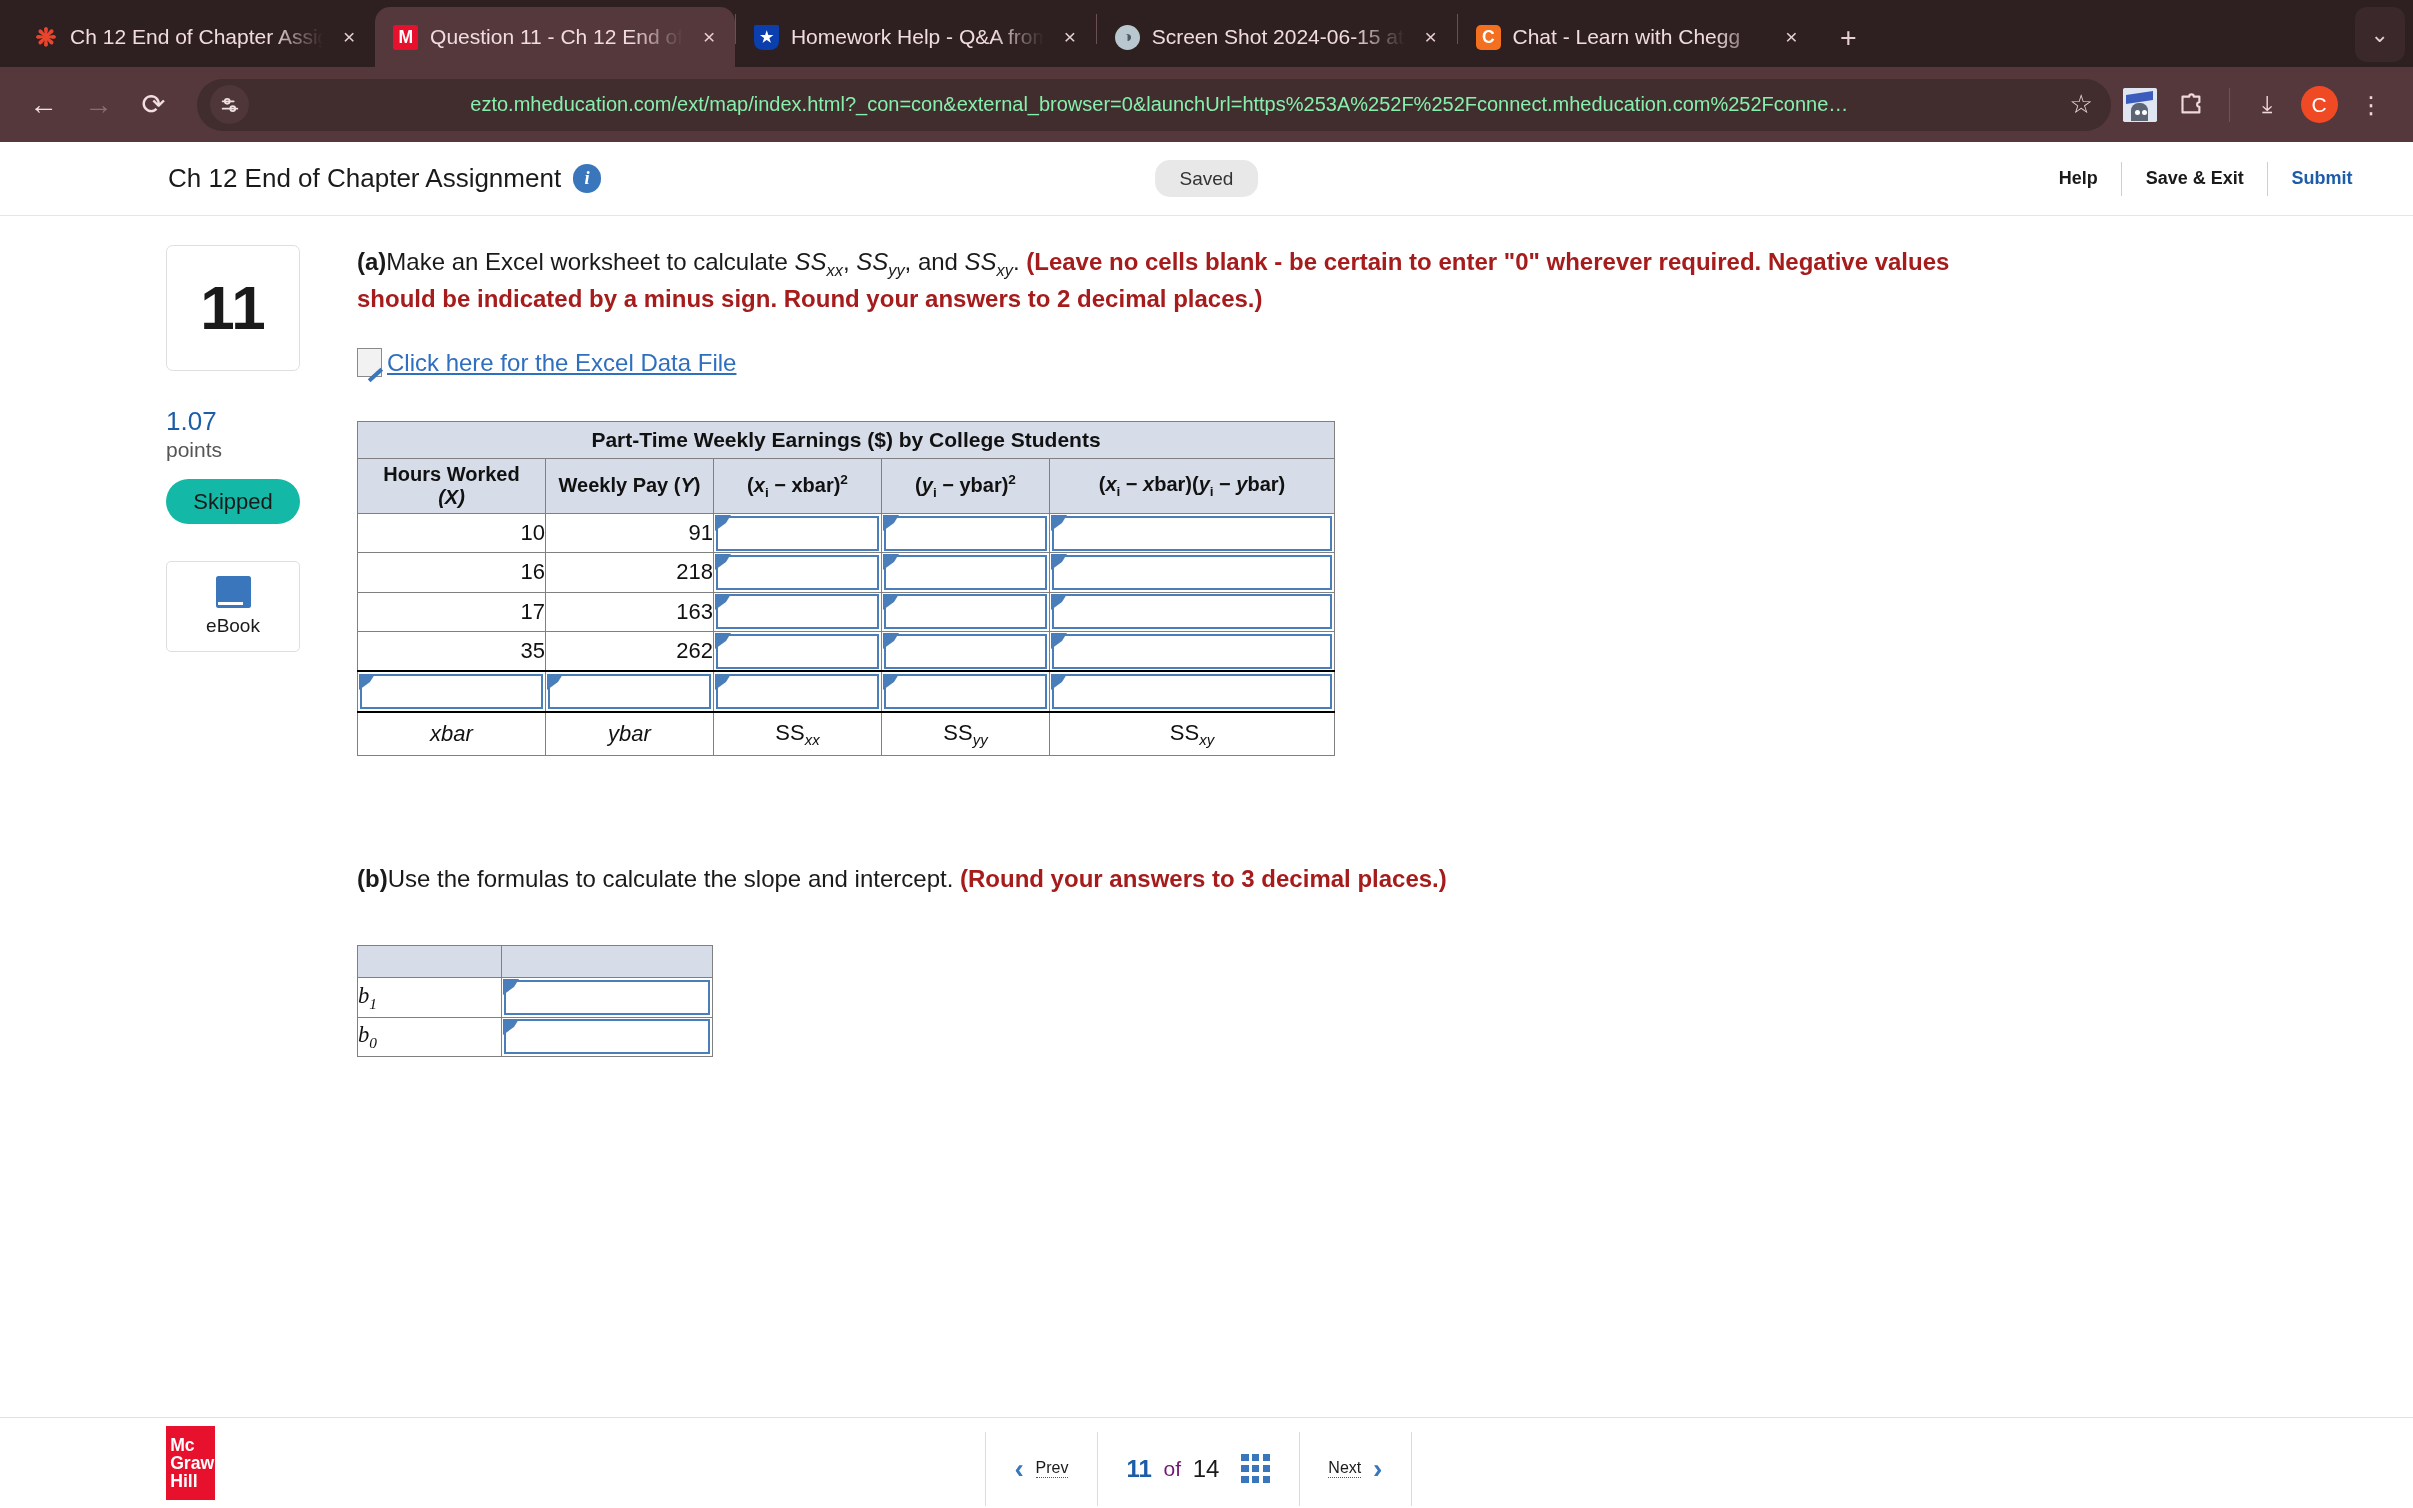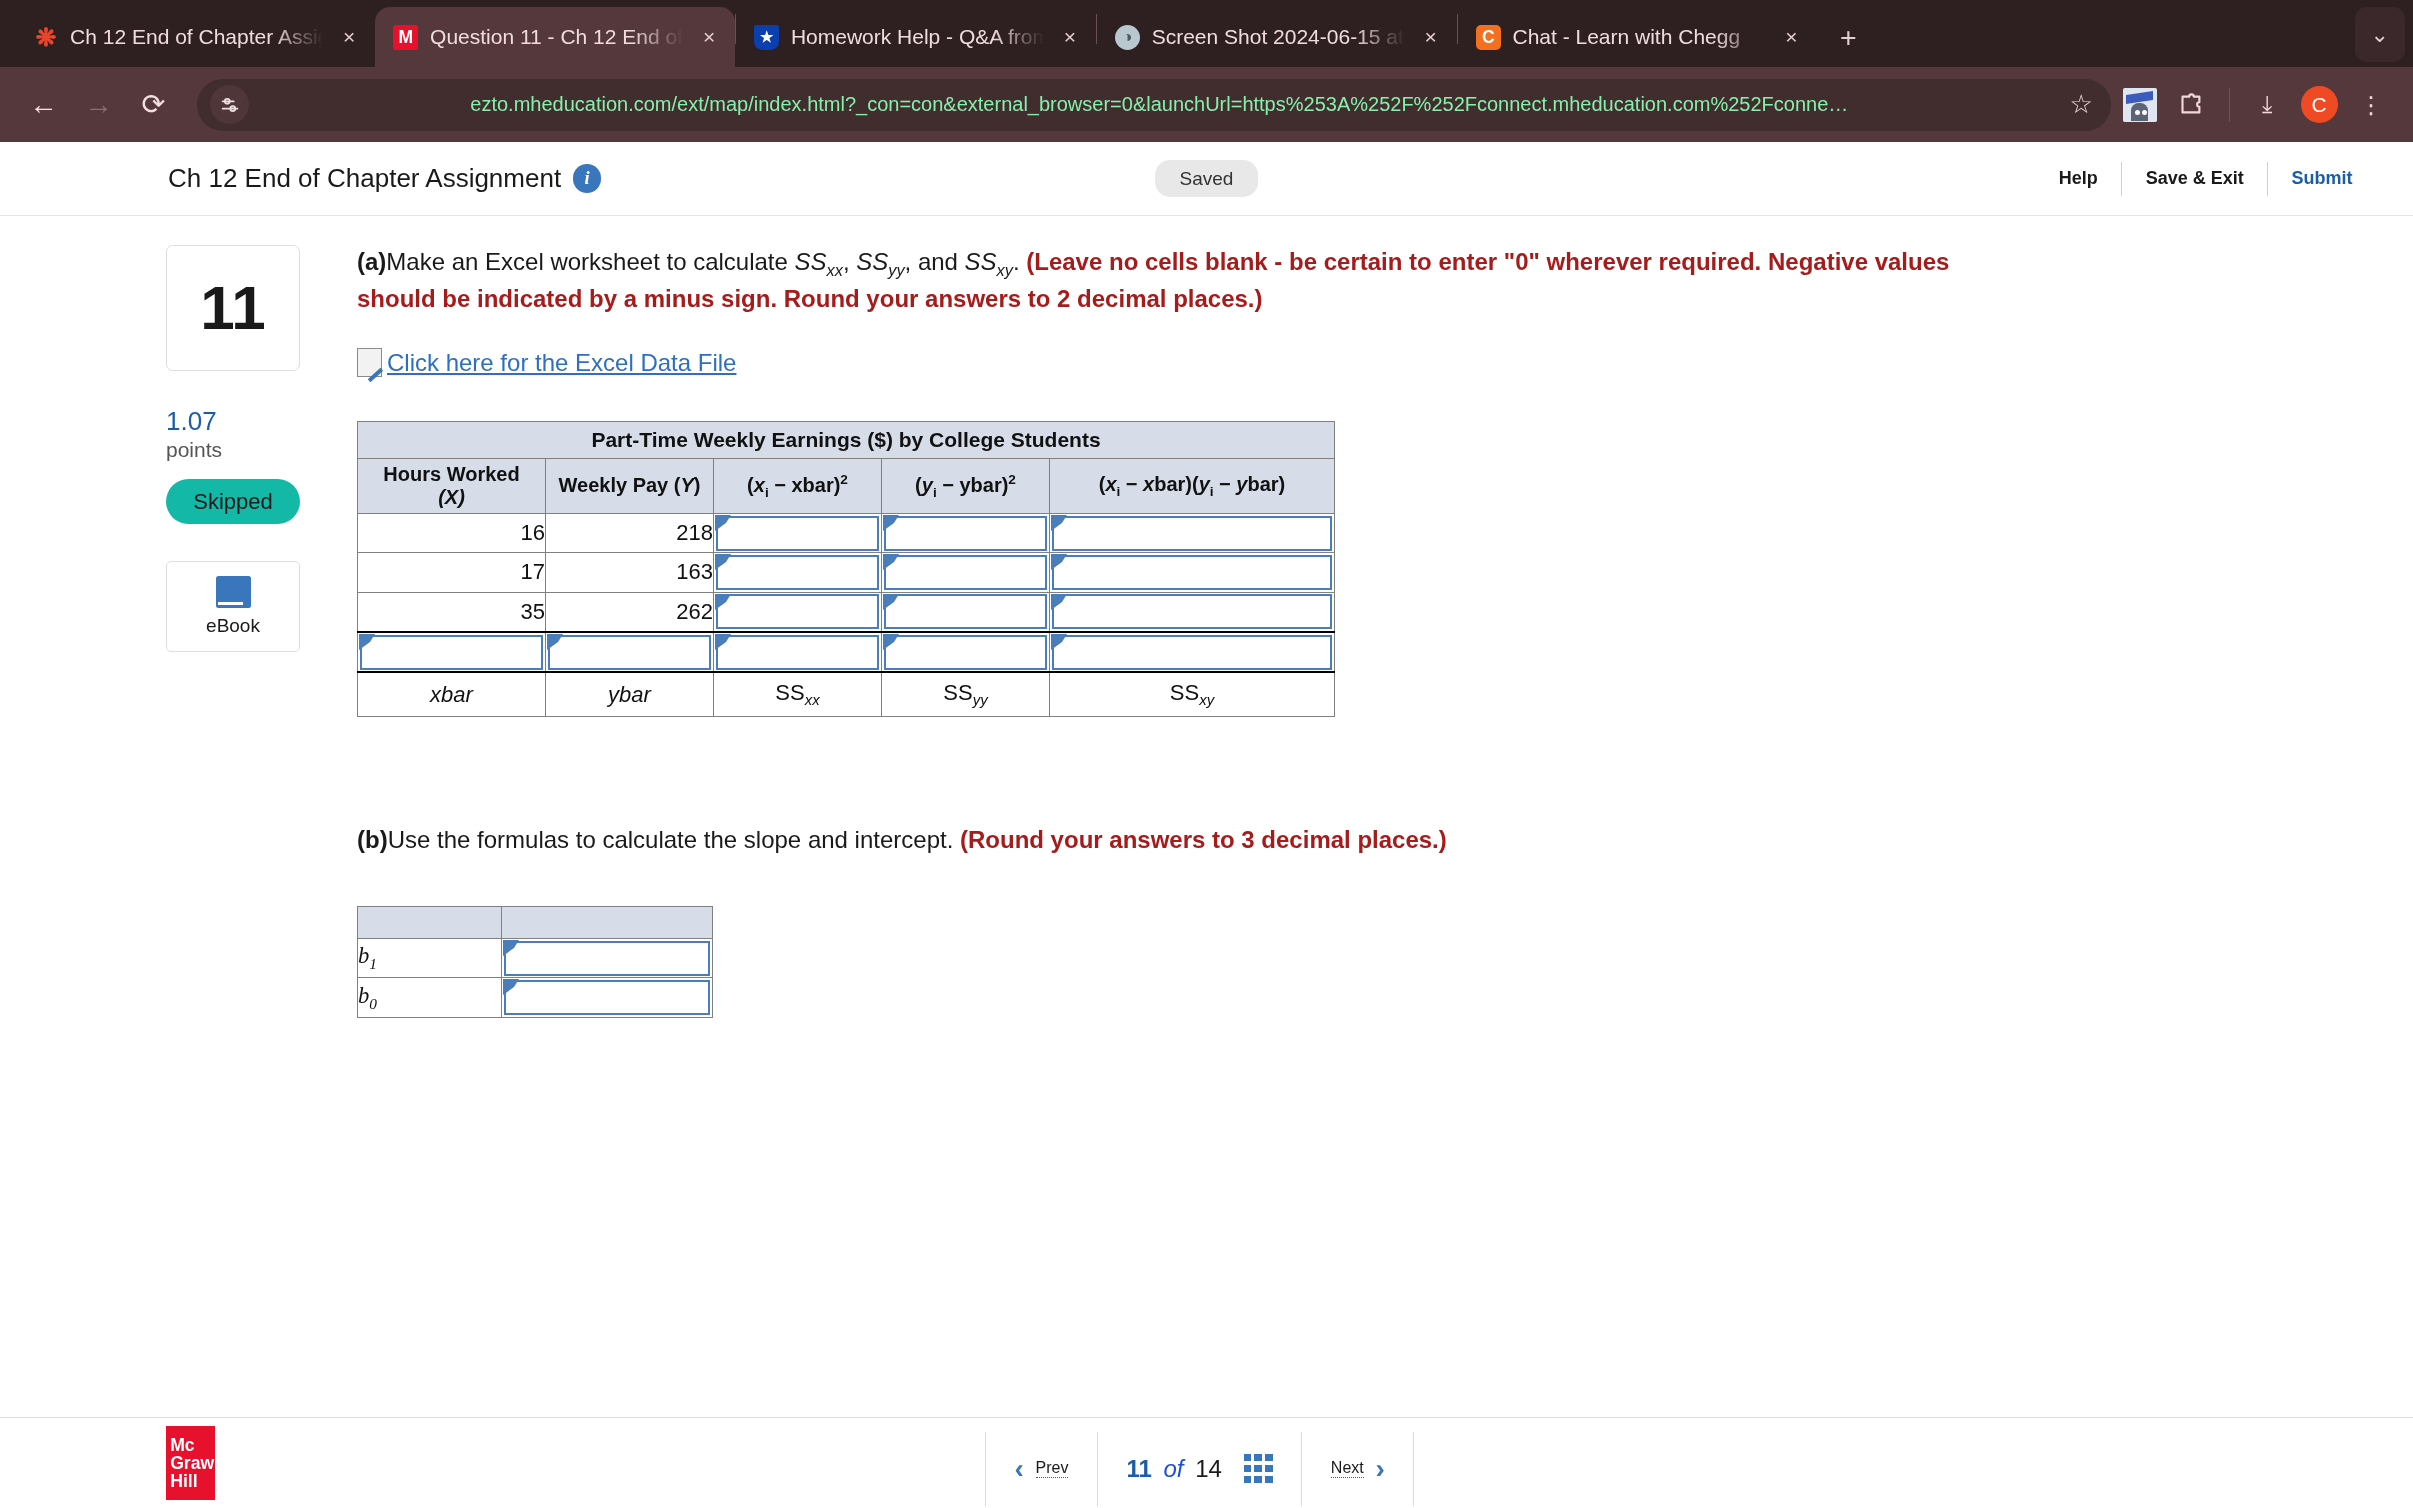--- a/index.html
+++ b/index.html
@@ -204,21 +204,21 @@
     font-size: 17.6px; line-height: 1.04; display: flex; flex-direction: column;
     justify-content: center; padding-left: 4.2px;
   }
   .foot-nav { position: absolute; left: 985px; top: 0; height: 101px; display: flex; align-items: center; }
   .foot-cell { height: 74px; display: flex; align-items: center; justify-content: center; gap: 11.7px;
     padding: 0 28.5px; border-left: 0.8px solid #dcdcdc; }
   .foot-cell:last-child { border-right: 0.8px solid #dcdcdc; }
   .chev { color: #3a76bb; font-size: 28px; font-weight: bold; }
   .foot-link { font-size: 16px; color: #1a1a1a; border-bottom: 1.7px dotted #555; }
   .pg-cur { color: #1d5da8; font-size: 24px; font-weight: bold; }
-  .pg-of { font-size: 24px; color: #1d4ed8; font-style: italic; }
+  .pg-of { font-size: 21px; color: #701a75; }
   .pg-total { font-size: 24px; color: #1a1a1a; }
   .grid-icon { display: grid; grid-template-columns: repeat(3, 7.5px); grid-template-rows: repeat(3, 7.5px);
     gap: 3.4px; margin-left: 10px; }
   .grid-icon i { background: #3a76bb; display: block; }
 </style>
 </head>
 <body>
 
 <div class="browser">
 
@@ -363,20 +363,33 @@
             </td>
             <td class="xls-head cw4">
               (<span class="q-ital">y</span><sub>i</sub> − ybar)<sup>2</sup>
             </td>
             <td class="xls-head cw5">
               (<span class="q-ital">x</span><sub>i</sub> − <span class="q-ital">x</span>bar)(<span class="q-ital">y</span><sub>i</sub> − <span class="q-ital">y</span>bar)
             </td>
           </tr>
 
           <tr>
+            <td class="xls-num">10</td>
+            <td class="xls-num">91</td>
+            <td>
+                  <div class="cellfield"></div>
+                </td>
+            <td>
+                  <div class="cellfield"></div>
+                </td>
+            <td>
+                  <div class="cellfield"></div>
+                </td>
+          </tr>
+          <tr>
             <td class="xls-num">16</td>
             <td class="xls-num">218</td>
             <td>
                   <div class="cellfield"></div>
                 </td>
             <td>
                   <div class="cellfield"></div>
                 </td>
             <td>
                   <div class="cellfield"></div>

